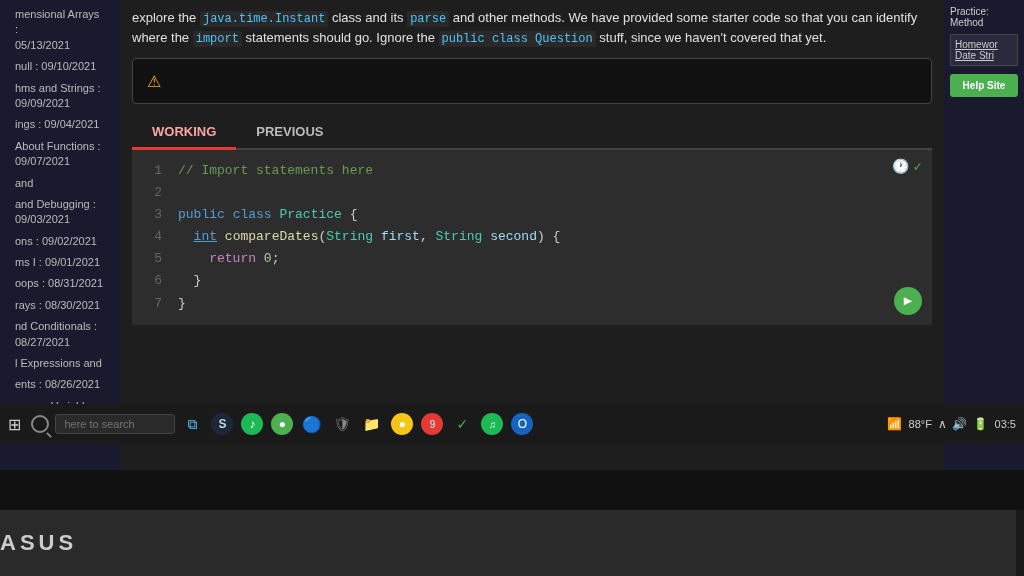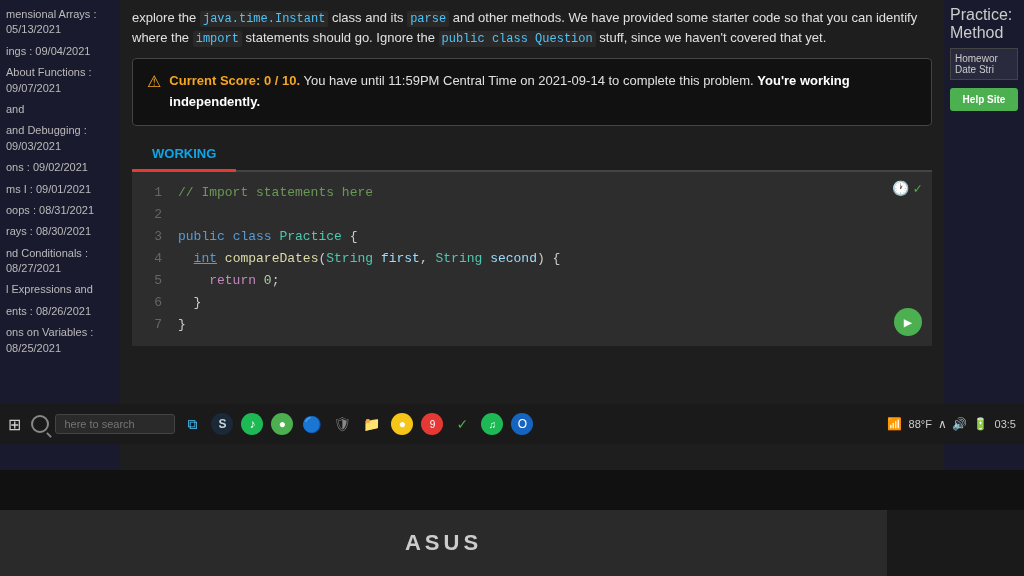--- a/index.html
+++ b/index.html
@@ -19,26 +19,25 @@
       width: 1024px;
       height: 510px;
       background: #111;
       overflow: hidden;
     }
 
     .laptop-bottom {
       position: absolute;
       bottom: 0;
       left: 0;
-      width: 887px;
+      width: 1016px;
       height: 66px;
       background: #2a2a2a;
       display: flex;
       align-items: center;
-      justify-content: center;
     }
 
     .asus-logo {
       font-family: Arial, sans-serif;
       font-size: 22px;
       font-weight: bold;
       color: #ccc;
       letter-spacing: 4px;
     }
 
@@ -55,21 +54,21 @@
       width: 120px;
       background: #1a1a2e;
       padding: 4px 0;
       font-size: 11px;
       color: #ccc;
       overflow: hidden;
       flex-shrink: 0;
     }
 
     .sidebar-item {
-      padding: 3px 6px;
+      padding: 3px 15px;
       line-height: 1.4;
       color: #bbb;
     }
 
     
     .center-content {
       flex: 1;
       background: #1e1e1e;
       color: #e0e0e0;
       overflow: hidden;
@@ -139,21 +138,21 @@
       padding: 8px 20px;
       font-size: 13px;
       font-weight: bold;
       color: #bbb;
       cursor: pointer;
       border-bottom: 3px solid transparent;
       margin-bottom: -2px;
     }
 
     .tab.active {
-      color: #0ea5e9;
+      color: #fca5a5;
       border-bottom: 3px solid #e53935;
     }
 
     
     .code-editor {
       background: #2d2d2d;
       font-family: 'Courier New', monospace;
       font-size: 13px;
       color: #ccc;
       padding: 10px 0;
@@ -215,21 +214,21 @@
 
     
     .right-sidebar {
       width: 80px;
       background: #1a1a2e;
       padding: 6px;
       flex-shrink: 0;
     }
 
     .right-sidebar-title {
-      font-size: 16px;
+      font-size: 10px;
       color: #ccc;
       margin-bottom: 6px;
     }
 
     .right-btn {
       background: #4caf50;
       color: white;
       font-size: 10px;
       font-weight: bold;
       padding: 6px 4px;
@@ -242,20 +241,21 @@
     .homework-box {
       background: #2a2a3e;
       border: 1px solid #444;
       padding: 4px;
       margin-top: 4px;
     }
 
     .homework-title {
       font-size: 10px;
       color: #ccc;
+      text-decoration: underline;
     }
 
     
     .taskbar {
       position: absolute;
       bottom: 66px;
       left: 0;
       width: 1024px;
       height: 40px;
       background: #1a1a1a;
@@ -333,20 +333,27 @@
 <div class="laptop-screen">
 
   <div class="main-content">
 
     <div class="sidebar">
       <div class="sidebar-item">
         <span>mensional Arrays :</span><br>
         <span>05/13/2021</span>
       </div>
       <div class="sidebar-item">
+        <span>null : 09/10/2021</span>
+      </div>
+      <div class="sidebar-item">
+        <span>hms and Strings :</span><br>
+        <span>09/09/2021</span>
+      </div>
+      <div class="sidebar-item">
         <span>ings : 09/04/2021</span>
       </div>
       <div class="sidebar-item">
         <span>About Functions :</span><br>
         <span>09/07/2021</span>
       </div>
       <div class="sidebar-item">
         <span>and</span>
       </div>
       <div class="sidebar-item">
@@ -382,27 +389,25 @@
     </div>
 
     <div class="center-content">
 
       <div class="description">
         <span>explore the </span><code class="code-inline">java.time.Instant</code><span> class and its </span><code class="code-inline">parse</code><span> and other methods. We have provided some starter code so that you can identify where the </span><code class="code-inline">import</code><span> statements should go. Ignore the </span><code class="code-inline">public class Question</code><span> stuff, since we haven't covered that yet.</span>
       </div>
 
       <div class="score-banner">
         <span class="warning-icon">⚠</span>
-        <div class="score-text">
-          <span class="bold-orange">Current Score: 0 / 10.</span><span> You have until 11:59PM Central Time on 2021-09-14 to complete this problem. </span><span class="bold-white">You're working independently.</span>
-        </div>
       </div>
 
       <div class="tabs-bar">
         <div class="tab active">WORKING</div>
+        <div class="tab">PREVIOUS</div>
       </div>
 
       <div class="code-editor">
         <div class="editor-icons">
           <span style="color:#aaa;font-size:14px;">🕐</span>
           <span style="color:#4caf50;font-size:14px;">✓</span>
         </div>
 
         <div class="code-line">
           <span class="line-num">1</span>

